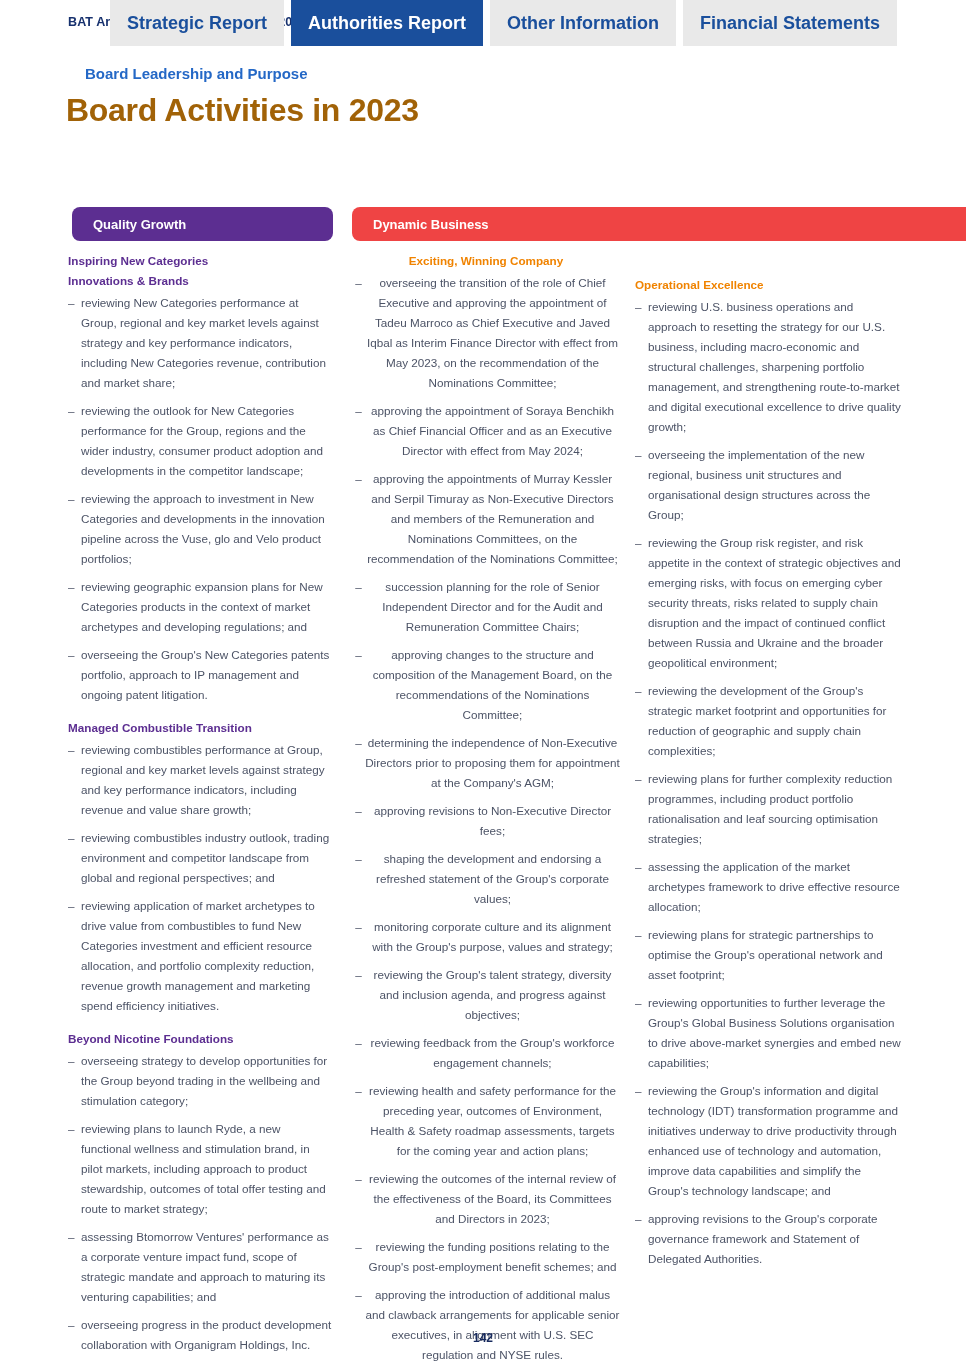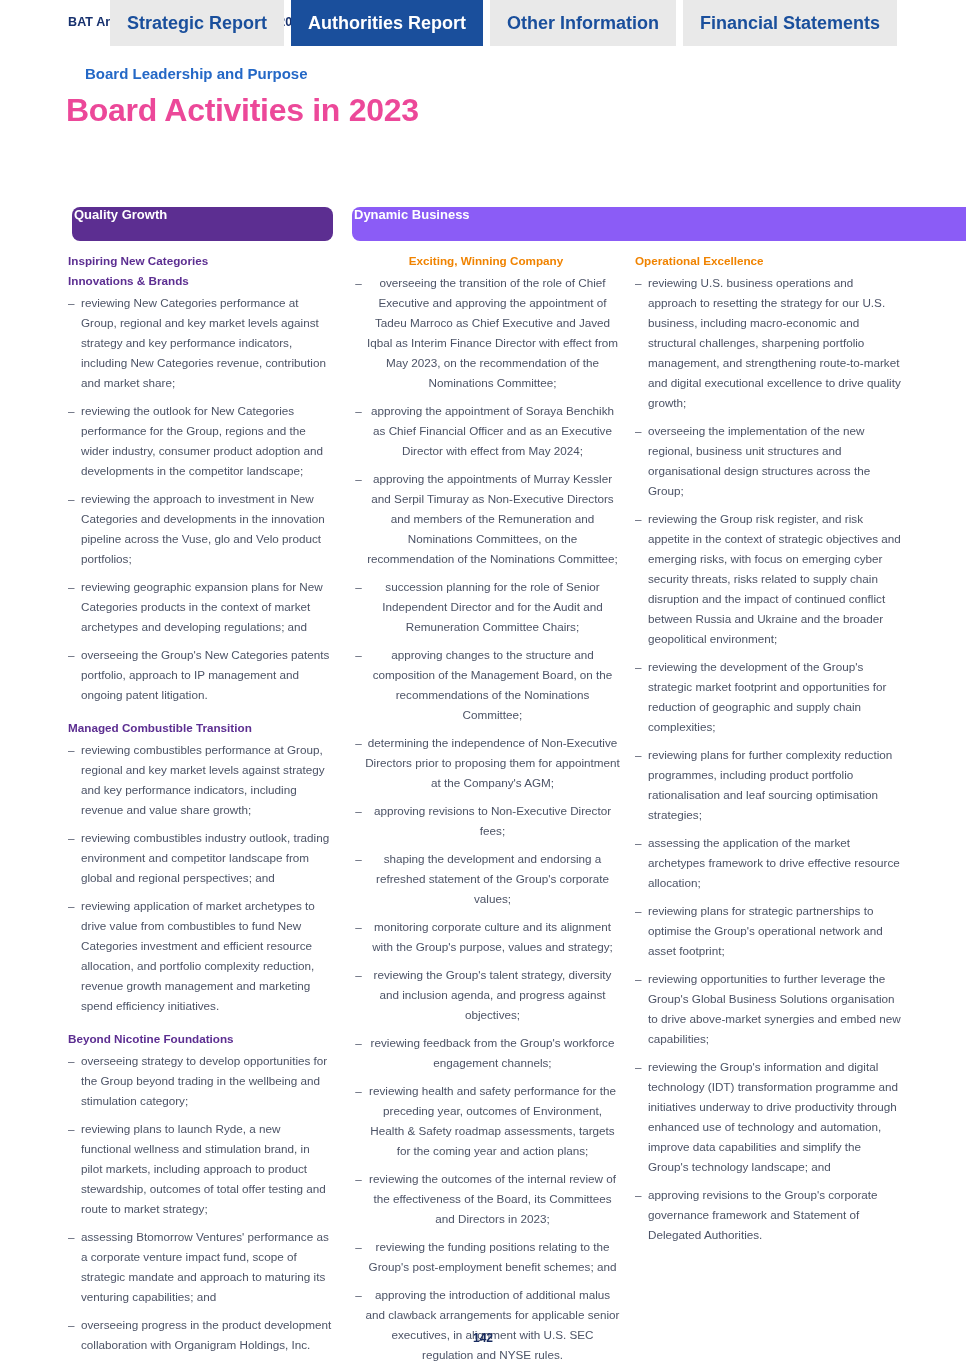--- a/index.html
+++ b/index.html
@@ -18,36 +18,36 @@
     background:#e9e9e9; color:#1a4f9c; font-size:18px; font-weight:bold;
     cursor:pointer; white-space:nowrap;
   }
   .tab.active { background:#1a4f9c; color:#ffffff; }
   .section-label {
     position:absolute; left:68px; top:65px;
     font-size:15px; font-weight:bold; color:#2468c6;margin-left:17px;
   }
   .page-title {
     position:absolute; left:66px; top:92px;
-    font-size:32px; font-weight:800; color:#ec4899; letter-spacing:-.3px;
+    font-size:32px; font-weight:800; color:#a16207; letter-spacing:-.3px;
   }
   .pill {
     position:absolute; top:207px; height:34px; box-sizing:border-box;
-    display:flex; align-items:flex-start; padding-left:2px;
+    display:flex; align-items:center; padding-left:21px;
     color:#ffffff; font-size:13px; font-weight:bold; border-radius:8px;
   }
   .pill-quality { left:72px; width:261px; background:#5c2e91; }
-  .pill-dynamic { left:352px; width:614px; background:#8b5cf6; border-radius:8px 0 0 8px; }
+  .pill-dynamic { left:352px; width:614px; background:#ef4444; border-radius:8px 0 0 8px; }
   .col {
     position:absolute; top:251px;
     font-size:11.7px; line-height:20px; color:#4c5366;
   }
   .col-1 { left:68px;  width:264px; }
   .col-2 { left:352px; width:268px;text-align:center; }
-  .col-3 { left:635px; width:266px; }
+  .col-3 { left:635px; width:266px;margin-top:24px; }
   .group { margin-bottom:13px; }
   .group-heading { font-weight:bold; margin-bottom:2px; white-space:pre-line; }
   .bullet { display:flex; margin-bottom:8px; }
   .bullet:last-child { margin-bottom:0; }
   .dash { flex:0 0 13px; width:13px; }
   .footer-page {
     position:absolute; left:0; right:0; top:1331px; text-align:center;
     font-size:12px; font-weight:bold; color:#172a5e;
   }
 </style>

